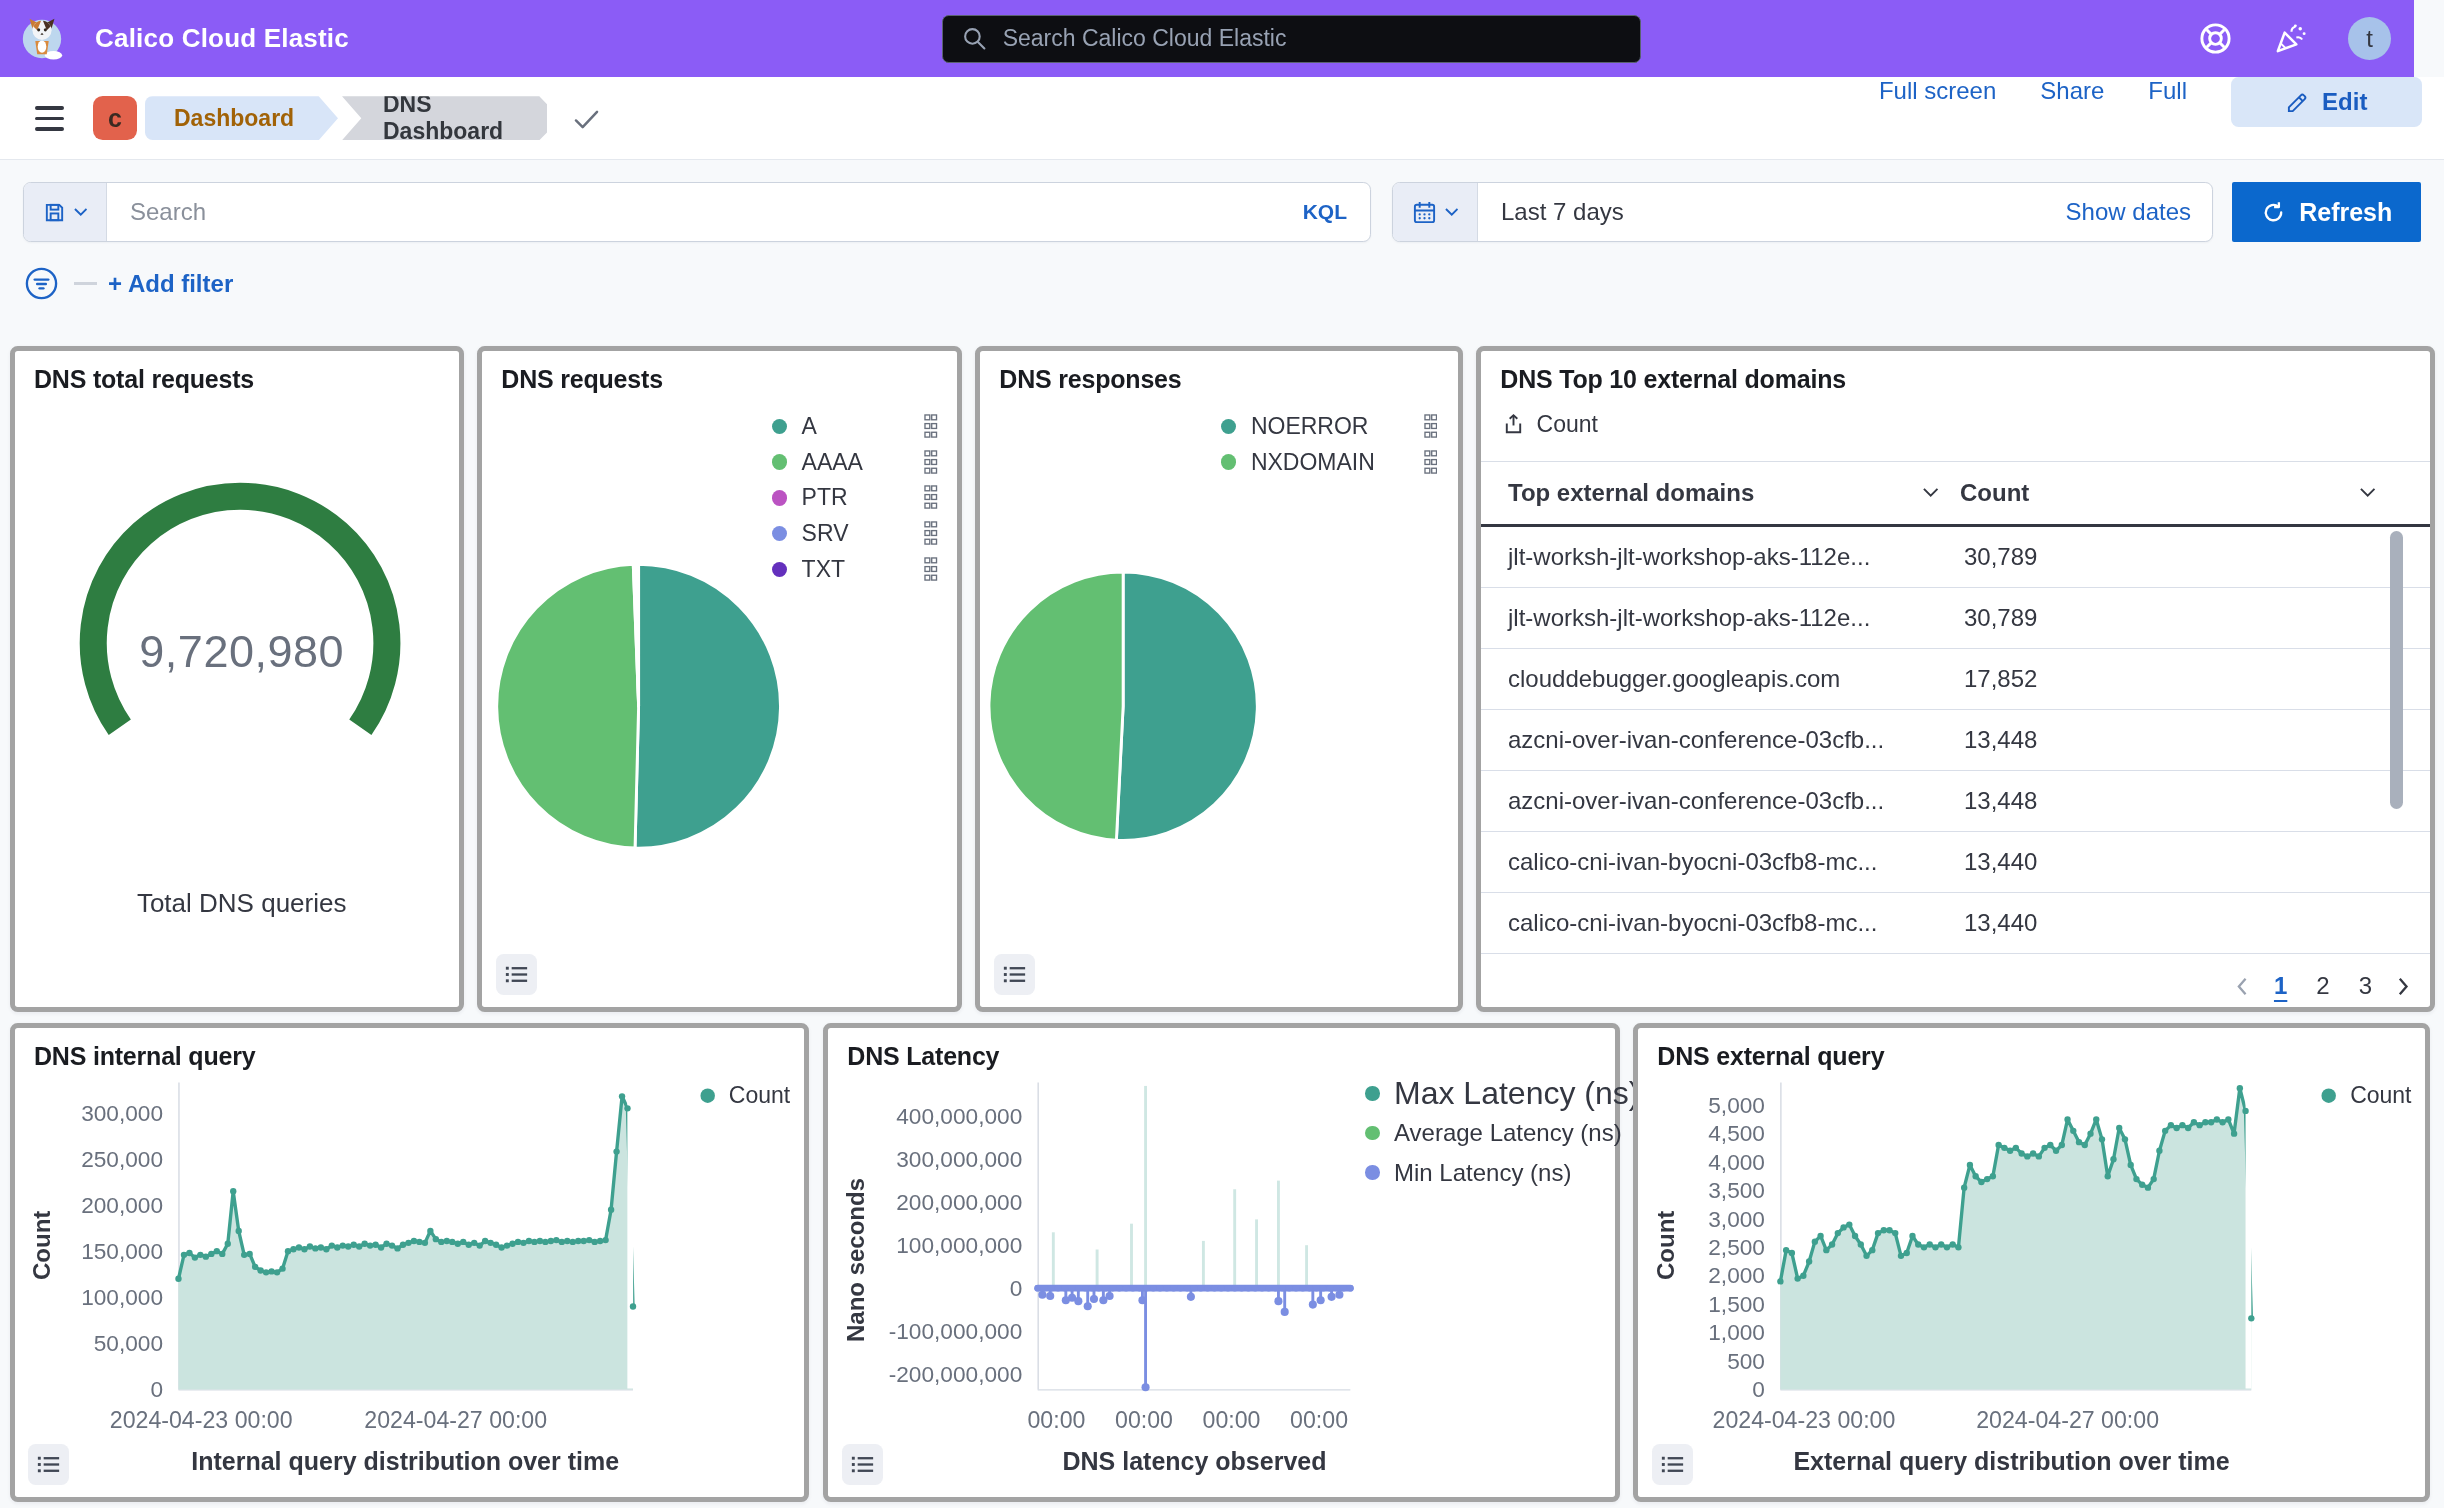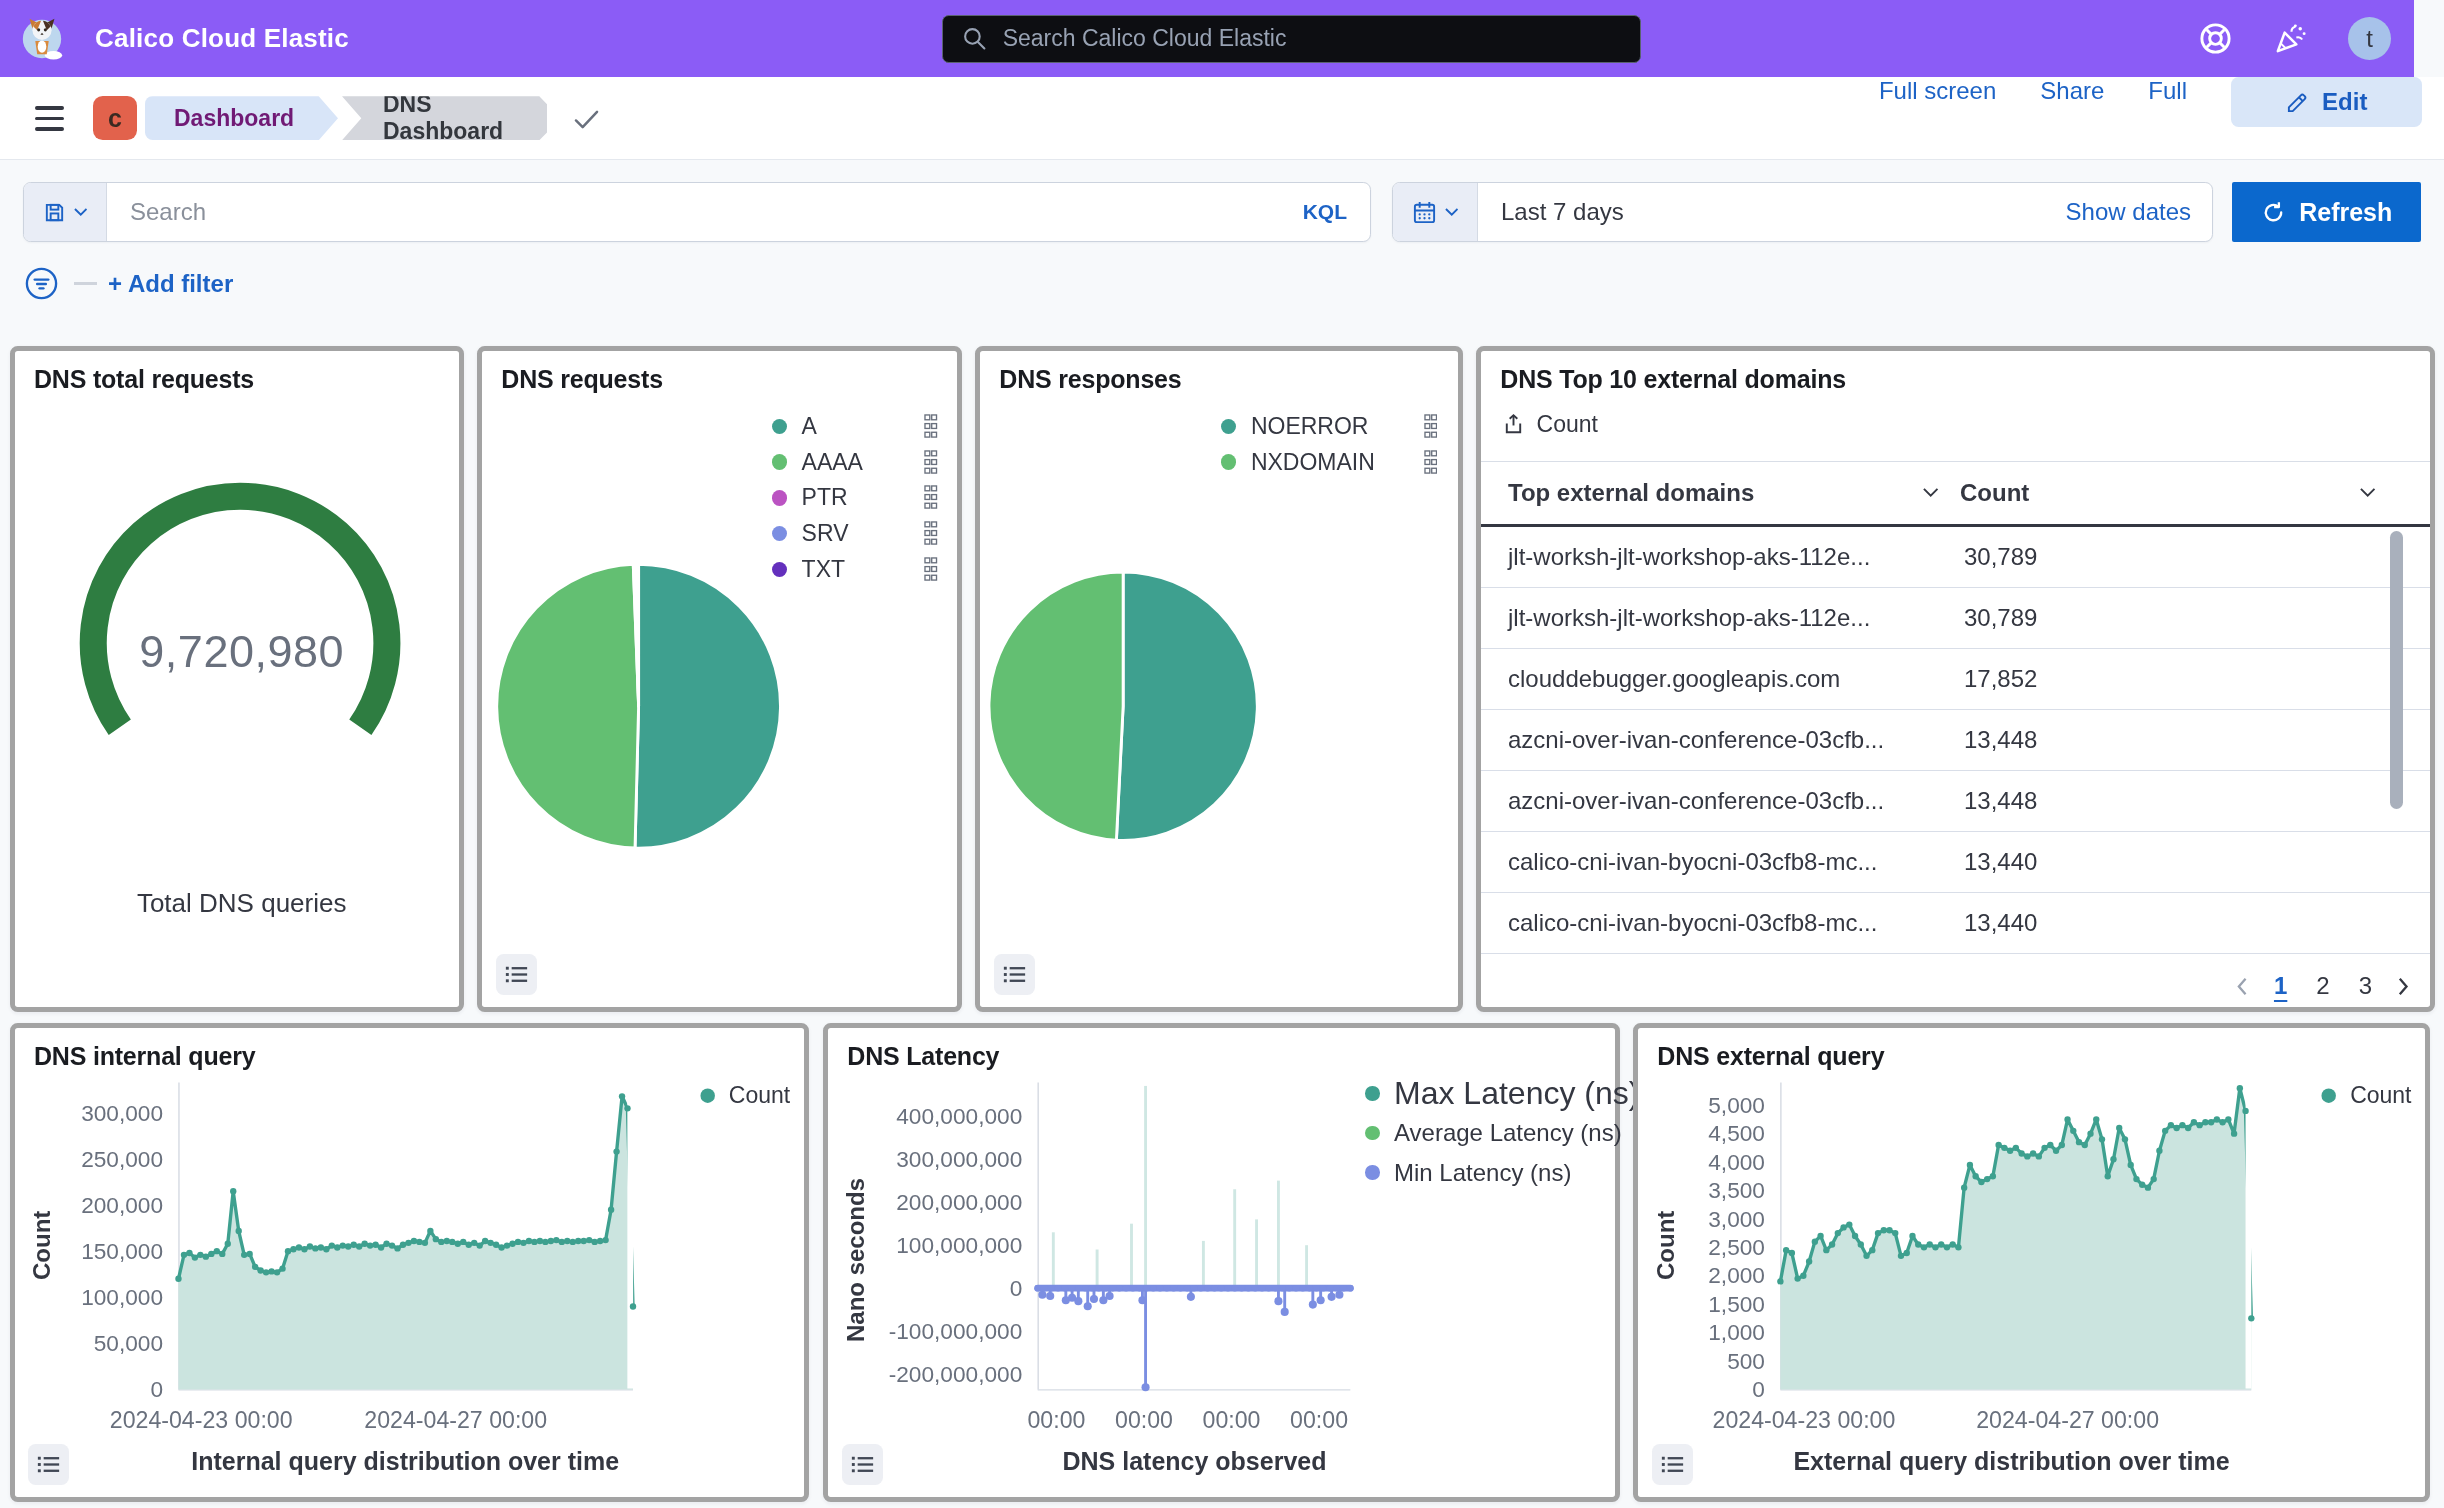--- a/index.html
+++ b/index.html
@@ -16,21 +16,21 @@
   .topsearch input::placeholder { color:#98a2b3; }
   .top-icons { position:absolute; right:23px; top:0; height:77px; display:flex; align-items:center; gap:39px; }
   .avatar { width:43px; height:43px; border-radius:50%; background:#a7c2ea; color:#343741; font-size:24px; display:flex; align-items:center; justify-content:center; }
 
   
   .toolbar { position:absolute; left:0; top:77px; width:2445px; height:83px; background:#fff; border-bottom:1px solid #e4e8ee; }
   .hamburger { position:absolute; left:35px; top:26px; width:33px; height:31px; display:flex; flex-direction:column; justify-content:space-between; padding:2.9px 0; cursor:pointer; }
   .hamburger span { display:block; width:29px; height:3.9px; background:#343741; border-radius:1.9px; }
   .space-badge { position:absolute; left:93px; top:19.3px; width:44px; height:44px; border-radius:9.7px; background:#e2624c; color:#3a2a22; font-size:25px; font-weight:700; display:flex; align-items:center; justify-content:center; } 
   .chip { position:absolute; top:19.3px; height:44px; display:flex; align-items:center; font-size:23px; font-weight:600; }
-  .chip-dash { left:145px; width:193px; background:#d8e5f8; color:#701a75; padding-left:29px; clip-path:polygon(0 0, calc(100% - 19.3px) 0, 100% 50%, calc(100% - 19.3px) 100%, 0 100%); border-radius:7.7px 0 0 7.7px; z-index:2; }
+  .chip-dash { left:145px; width:193px; background:#d8e5f8; color:#a16207; padding-left:29px; clip-path:polygon(0 0, calc(100% - 19.3px) 0, 100% 50%, calc(100% - 19.3px) 100%, 0 100%); border-radius:7.7px 0 0 7.7px; z-index:2; }
   .chip-cur { left:342px; width:205px; background:#d4d6dc; color:#33373d; padding-left:41px; clip-path:polygon(0 0, calc(100% - 7.7px) 0, 100% 18%, 100% 82%, calc(100% - 7.7px) 100%, 0 100%, 19.3px 50%); }
   .crumb-check { position:absolute; left:572px; top:31px; }
   .toolbar-right { position:absolute; right:23px; top:0; height:83px; display:flex; gap:44px; }
   .tb-link { color:#1d63c6; font-size:24px; font-weight:500; cursor:pointer; }
   .edit-btn { width:191px; height:50px; border-radius:7.7px; background:#d9e6f8; color:#1a5cc0; font-size:24px; font-weight:600; display:flex; align-items:center; justify-content:center; gap:13.5px; cursor:pointer; }
 
   
   .fgroup { position:absolute; top:182px; height:60px; border:1px solid #ccd3de; border-radius:7.7px; background:#fff; display:flex; overflow:hidden; box-shadow:0 1px 1.9px rgba(40,50,70,.05); }
   .fg-seg { background:#e9edf6; border-right:1px solid #d4dae4; display:flex; align-items:center; justify-content:center; gap:7.7px; cursor:pointer; }
   .fg-search { left:23px; width:1348px; }

